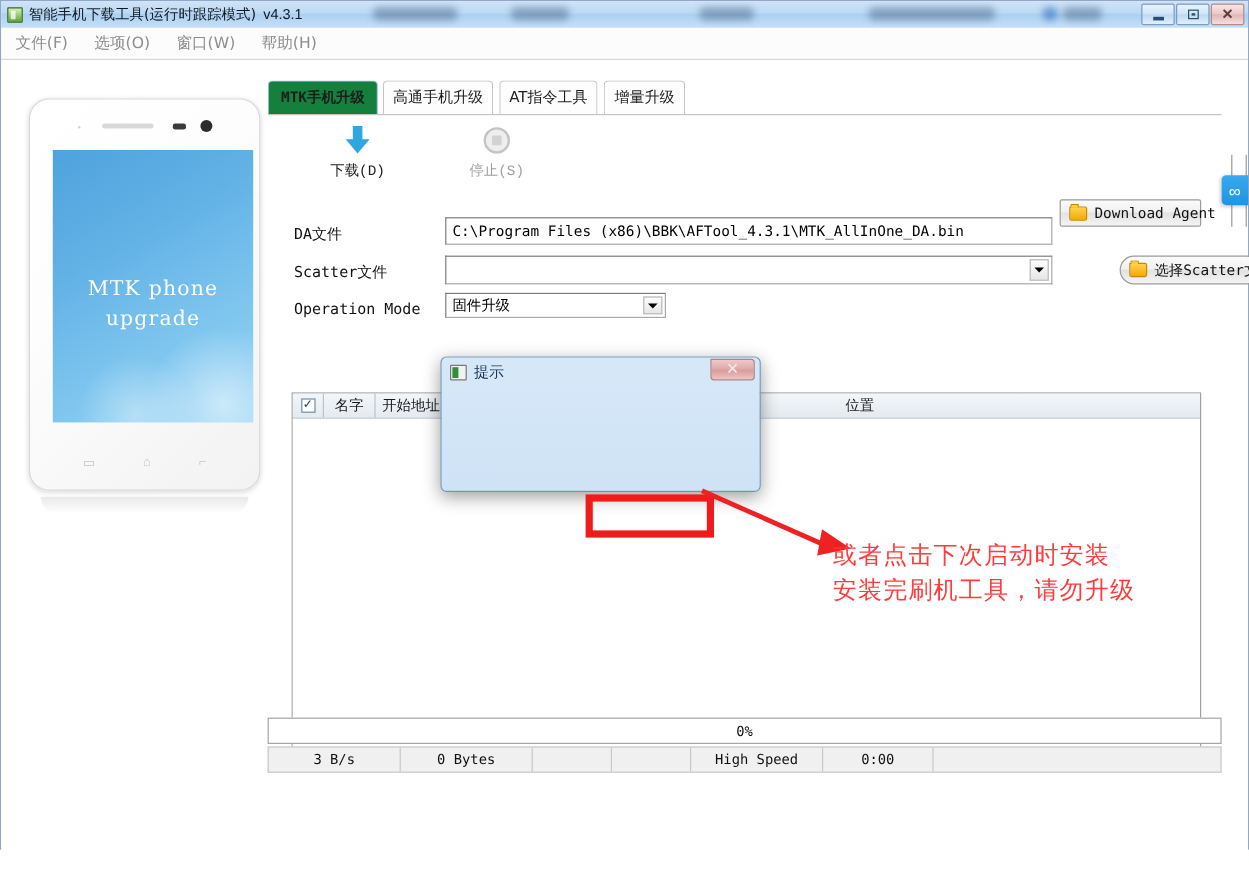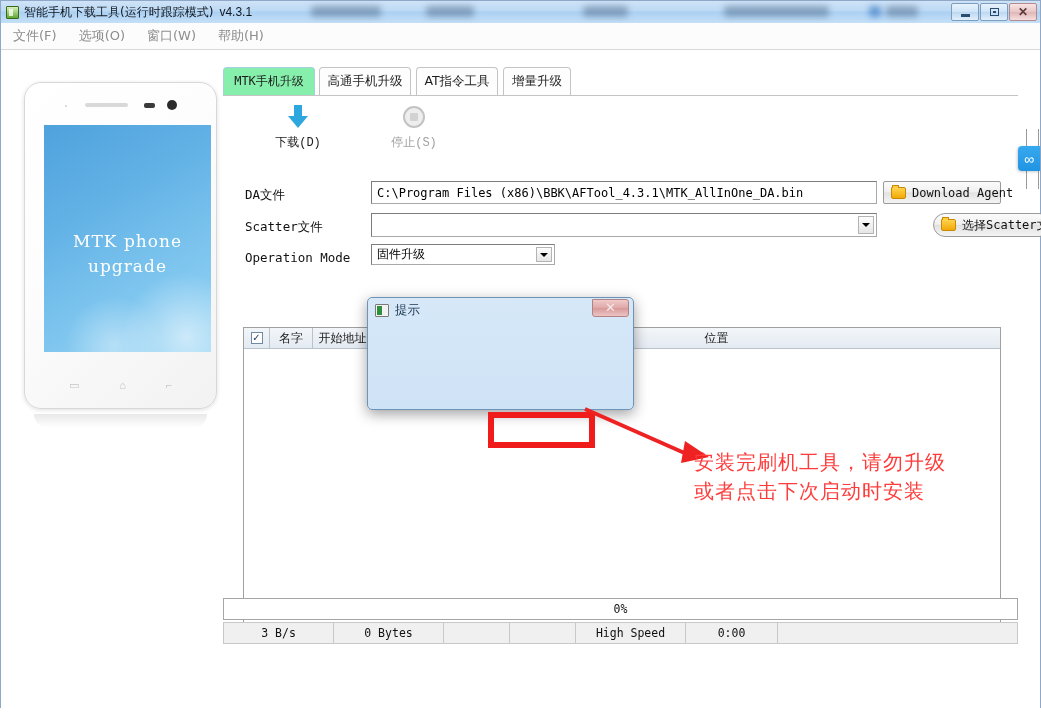--- a/index.html
+++ b/index.html
@@ -121,21 +121,21 @@
   
   #tabstrip{position:absolute;left:222px;top:17px;width:795px;height:29px;}
   .tab{
     position:absolute;top:0;height:28px;box-sizing:border-box;
     border:1px solid #c4c4c4;border-bottom:none;border-radius:4px 4px 0 0;
     background:#fdfdfd;
     display:flex;align-items:center;justify-content:center;
     font-size:12.5px;color:#1d1d1d;white-space:nowrap;
     font-family:"DejaVu Sans","Liberation Sans",sans-serif;
   }
-  .tab.active{background:#86efac;border-color:#a6cfe0;font-family:"DejaVu Sans Mono","Liberation Mono",monospace;font-size:12px;}
+  .tab.active{background:#15803d;border-color:#a6cfe0;font-family:"DejaVu Sans Mono","Liberation Mono",monospace;font-size:12px;font-weight:bold;}
   #tabline{position:absolute;left:222px;top:45px;width:795px;height:1px;background:#c4c4c4;}
 
   
   #toolbar{position:absolute;left:222px;top:52px;width:795px;height:56px;}
   .tb-btn{position:absolute;top:0;width:86px;text-align:center;}
   .tb-icon{height:30px;display:flex;align-items:center;justify-content:center;}
   .tb-label{font-size:12px;color:#1a1a1a;margin-top:2px;font-family:Liberation Mono, monospace;}
   .tb-label.disabled{color:#a0a0a0;}
 
   
@@ -373,21 +373,21 @@
             <circle cx="12" cy="12" r="10" fill="#eeeeee" stroke="#c3c3c3" stroke-width="2"></circle>
             <rect x="8" y="8" width="8" height="8" rx="1" fill="#d2d2d2"></rect>
           </svg>
         </div>
         <div class="tb-label disabled">停止(S)</div>
       </div>
     </div>
 
     <div class="frm-label" style="left:244px;top:137px;">DA文件</div>
     <div class="txtbox" style="left:370px;top:131px;width:506px;height:23px;text-align:center;">C:\Program Files (x86)\BBK\AFTool_4.3.1\MTK_AllInOne_DA.bin</div>
-    <div class="btn-file" style="left:882px;top:131px;width:118px;height:23px;">
+    <div class="btn-file" style="left:882px;top:116px;width:118px;height:23px;">
       <span class="folder-ico"></span>
       <span>Download Agent</span>
     </div>
 
     <div class="frm-label" style="left:244px;top:169px;">Scatter文件</div>
     <div class="combo" style="left:370px;top:163px;width:506px;height:24px;">
       <span></span>
       <span class="combo-arrow">
           <i class="caret"></i>
         </span>
@@ -441,22 +441,22 @@
     </div>
 
     <div id="redbox"></div>
 
     <svg id="arrow-svg" viewBox="0 0 140 70">
       <line x1="4" y1="4" x2="108" y2="50" stroke="#ee2222" stroke-width="4"></line>
       <polygon points="104,36 128,52 100,58" fill="#ee2222"></polygon>
     </svg>
 
     <div id="annotation">
+      <div>或者点击下次启动时安装</div>
       <div>安装完刷机工具，请勿升级</div>
-      <div>或者点击下次启动时安装</div>
     </div>
 
   </div>
 
   <div id="edge-line-a"></div>
   <div id="edge-line-b"></div>
   <div id="edge-tab">∞</div>
 
 </div>
 

